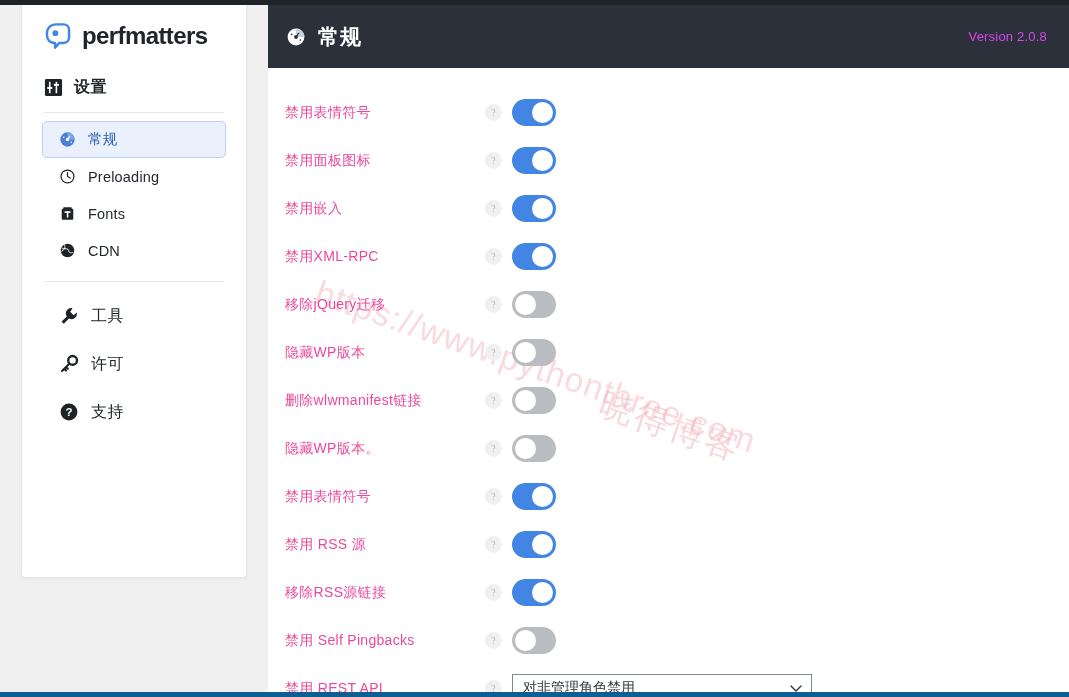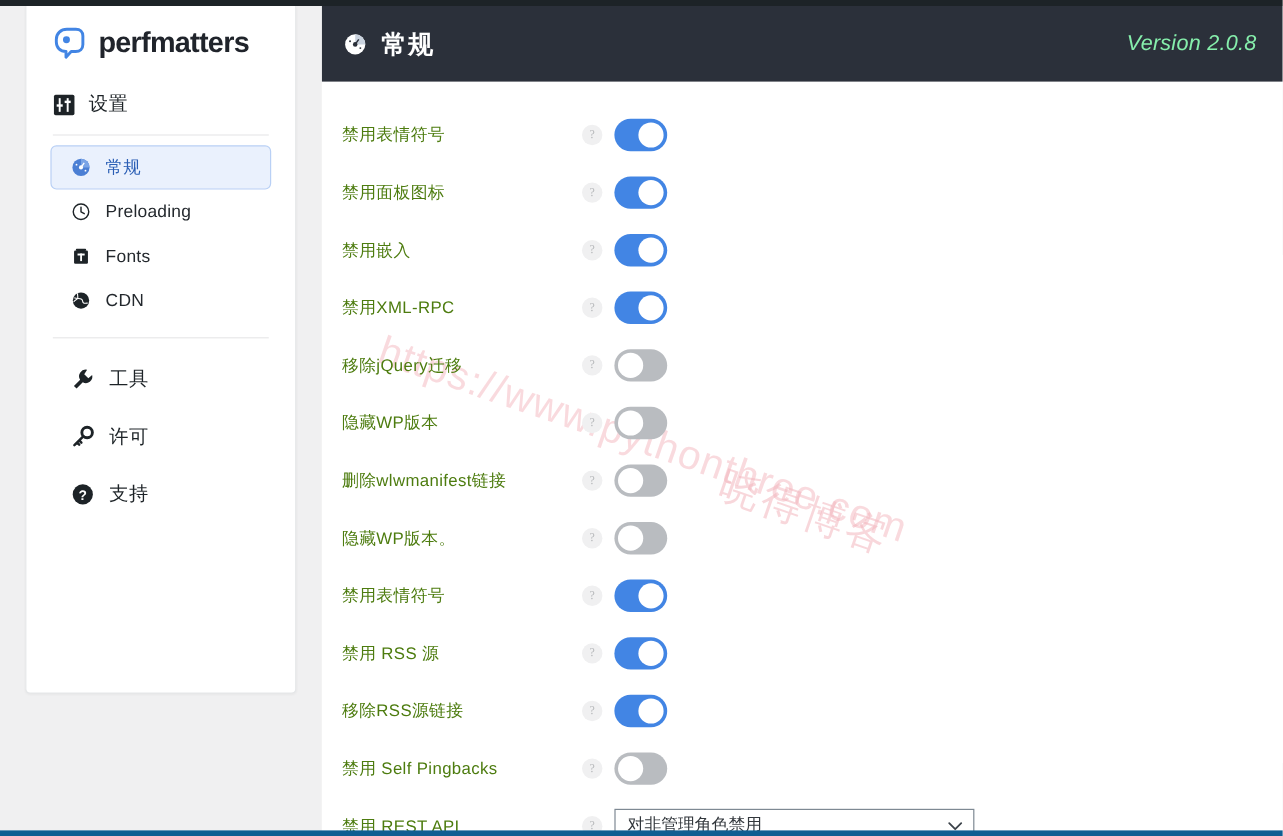--- a/index.html
+++ b/index.html
@@ -75,21 +75,21 @@
 
   .settings-head {
     display: flex;
     align-items: center;
     gap: 11px;
     padding: 26px 0 0 22px;
   }
   .settings-head .ico { width: 19px; height: 19px; flex:none; display:block; }
   .settings-head .txt {
     font-size: 16px;
-    font-weight: 400;
+    font-weight: 700;
     color: #1d2327;
     letter-spacing: .4px;
   }
 
   .divider {
     height: 1px;
     background: #e8e8e9;
     margin: 14px 22px 0 22px;
   }
 
@@ -155,24 +155,23 @@
   .main-header .h-icon { width: 20px; height: 20px; flex: none; display:block; }
   .main-header .h-title {
     margin-left: 12px;
     font-size: 21px;
     font-weight: 700;
     color: #ffffff;
     letter-spacing: 1px;
   }
   .main-header .version {
     margin-left: auto;
-    font-size: 18px;
-    color: #86efac;
+    font-size: 13px;
+    color: #d946ef;
     letter-spacing: .2px;
-    font-style: italic;
   }
 
   
   .watermark {
     position: absolute;
     pointer-events: none;
     color: #f4b9c0;
     opacity: .52;
     white-space: nowrap;
     font-weight: 400;
@@ -205,21 +204,21 @@
 
   .srow {
     display: flex;
     align-items: center;
     height: 48px;
     padding-left: 17px;
   }
   .srow .label {
     width: 200px;
     font-size: 14px;
-    color: #4d7c0f;
+    color: #ec4899;
     letter-spacing: .3px;
     line-height: 1.2;
   }
   .help {
     width: 17px; height: 17px;
     border-radius: 50%;
     background: #f0f0f1;
     color: #b5b7ba;
     font-size: 10px;
     line-height: 17px;

